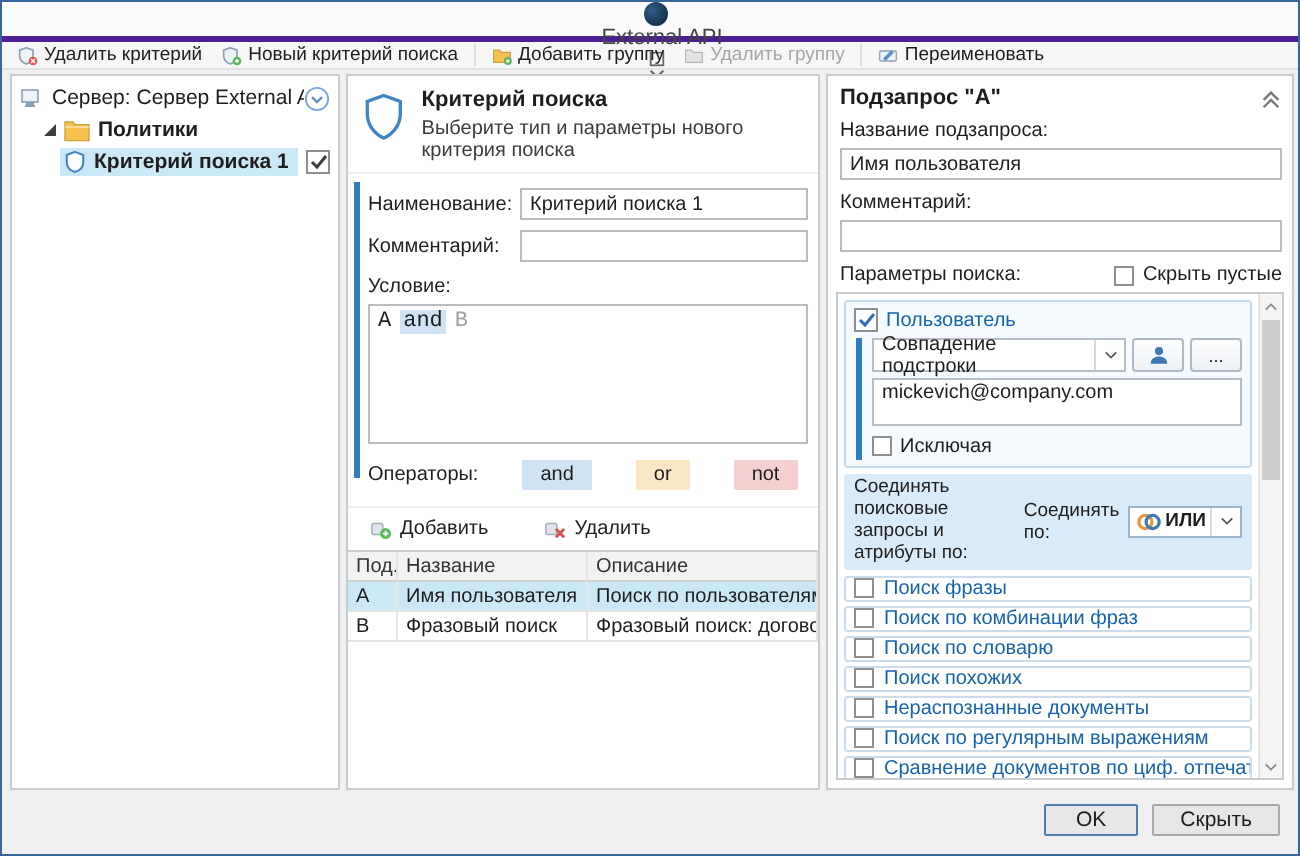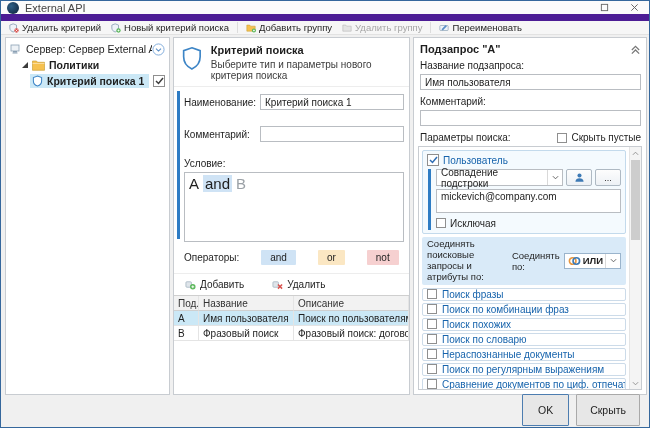--- a/index.html
+++ b/index.html
@@ -8,22 +8,22 @@
     width:650px; height:428px;
     font-family:"Liberation Sans", sans-serif;
     font-size:11px; color:#1e1e1e; background:#35679c;
   }
   .window {
     width:650px; height:428px; position:relative;
     border:1px solid #35679c; background:#f0f0f0; overflow:hidden;
   }
   
   .titlebar {
-    height:20px; background:#fbfbfb; border-bottom:7px solid #4c1d95;
-    display:flex; align-items:center; padding-left:6px;
+    height:20px; background:#fbfbfb; border-bottom:3px solid #4c1d95;
+    display:flex; align-items:center; padding-left:6px;flex-direction:column;
   }
   .app-icon { width:12px; height:12px; border-radius:50%;
     background:radial-gradient(circle at 35% 35%, #2e5f86 0%, #16324f 70%); flex:none; }
   .title-text { margin-left:6px; flex:1; color:#444; }
   .win-btn { width:30px; height:20px; display:flex; align-items:center; justify-content:center; }
   .win-btn svg { width:9px; height:9px; }
   
   .toolbar {
     height:14px; background:#f6f6f6; border-bottom:1px solid #e2e2e2;
     display:flex; align-items:center; padding:0 3px; font-size:9.5px;
@@ -50,27 +50,27 @@
   .sel-wrap { display:flex; align-items:center; background:#cbe8f6; padding:1px 5px 1px 2px; }
   .cb { width:12px; height:12px; border:1px solid #8f8f8f; background:#fff;
         display:inline-flex; align-items:center; justify-content:center; flex:none; }
   .cb svg { width:9px; height:8px; }
   
   .mid-header { display:flex; gap:9px; padding:6px 8px 5px; border-bottom:1px solid #ededed; }
   .mid-title { font-weight:bold; margin-bottom:3px; }
   .mid-sub { font-size:10px; color:#3c3c3c; }
   .mid-body { position:relative; padding:7px 5px 0 10px; }
   .accent-bar { position:absolute; left:3px; top:4px; height:148px; width:3px; background:#2e7cc4; }
-  .frow { display:flex; align-items:center; margin-bottom:16px; }
+  .frow { display:flex; align-items:center; margin-bottom:5px; }
   .flabel { width:76px; font-size:10px; flex:none; }
   .input { flex:1; height:16px; border:1px solid #b9bdc2; background:#fff;
            padding:0 4px; font-size:10px; display:flex; align-items:center;
            white-space:nowrap; overflow:hidden; }
   .cond-label { font-size:10px; margin:7px 0 3px; }
-  .cond-box { height:70px; border:1px solid #b9bdc2; background:#fff; padding:2px 4px; font-size:15px; }
+  .cond-box { height:70px; border:1px solid #b9bdc2; background:#fff; padding:2px 4px; font-size:11px;font-family:Liberation Mono, monospace; }
   .cond-box span { margin-right:4px; }
   .tok-and { background:#cfe3f5; padding:0 2px; }
   .tok-b { color:#9aa0a6; }
   .ops-row { display:flex; align-items:center; margin:8px 0 8px;gap:12px; }
   .ops-lbl { font-size:10px; margin-right:10px; }
   .chip { padding:2px 9px; font-size:10px; margin-right:10px; border-radius:1px; }
   .chip-and { background:#cfe3f5; }
   .chip-or  { background:#fbe7c3; }
   .chip-not { background:#f6d0d0; }
   .chip-par { background:#a9d6ab; }
@@ -124,21 +124,21 @@
   .combo { height:16px; border:1px solid #9ab4cc; background:#fff; display:flex;
            align-items:center; gap:2px; padding-left:3px; font-size:9.5px; font-weight:bold; }
   .combo svg.rings { width:13px; height:10px; }
   .opt-row { border:1px solid #ccdbe9; border-radius:2px; background:#fff; display:flex;
              gap:5px; align-items:center; height:13px; padding:0 4px; margin:1px 0 2px;
              font-size:10px; white-space:nowrap; overflow:hidden; }
   .opt-row .cb, .g-row .cb, .exc-row .cb, .params-row .cb { width:10px; height:10px; }
   
   .footer { position:absolute; left:0; right:0; bottom:0; height:31px; background:#f0f0f0;
             display:flex; justify-content:flex-end; align-items:center; gap:7px; padding:0 9px 4px; }
-  .btn { height:32px; padding:0 13px; background:#e7e7e7; border:1px solid #a9a9a9;
+  .btn { height:16px; padding:0 13px; background:#e7e7e7; border:1px solid #a9a9a9;
          border-radius:1px; display:flex; align-items:center; justify-content:center; font-size:10.5px; }
   .btn-ok { border-color:#4d7db0; padding:0 15px; }
 </style>
 </head>
 <body>
 
 <div class="window">
 
   <div class="titlebar">
     <span class="app-icon"></span>
@@ -391,26 +391,26 @@
                 <span class="link">Поиск фразы</span>
               </div>
 
               <div class="opt-row">
                 <span class="cb"></span>
                 <span class="link">Поиск по комбинации фраз</span>
               </div>
 
               <div class="opt-row">
                 <span class="cb"></span>
+                <span class="link">Поиск по словарю</span>
+              </div>
+
+              <div class="opt-row">
+                <span class="cb"></span>
                 <span class="link">Поиск похожих</span>
-              </div>
-
-              <div class="opt-row">
-                <span class="cb"></span>
-                <span class="link">Поиск по словарю</span>
               </div>
 
               <div class="opt-row">
                 <span class="cb"></span>
                 <span class="link">Нераспознанные документы</span>
               </div>
 
               <div class="opt-row">
                 <span class="cb"></span>
                 <span class="link">Поиск по регулярным выражениям</span>

